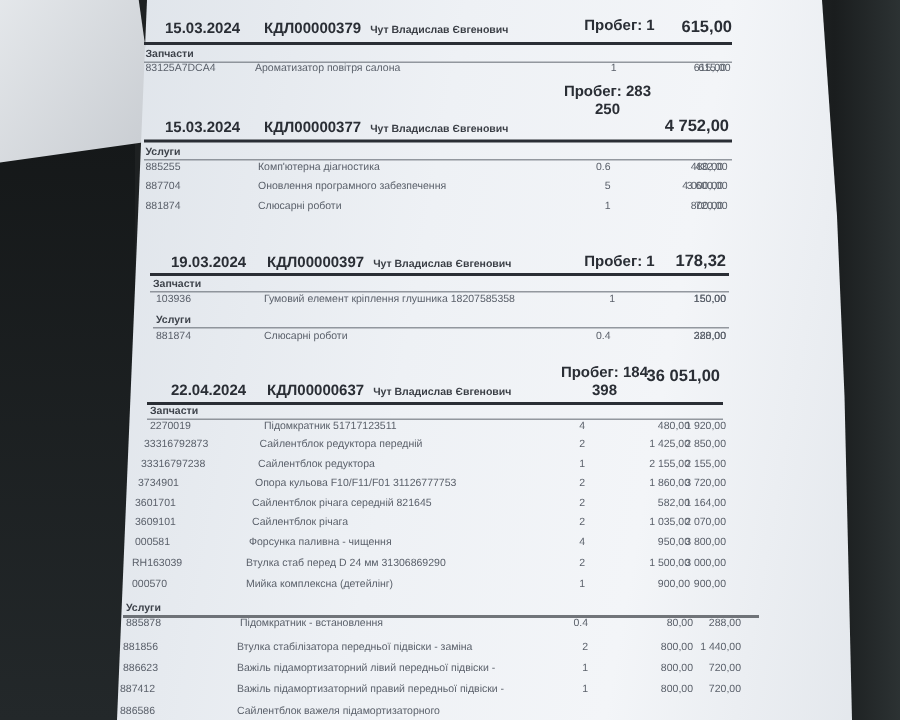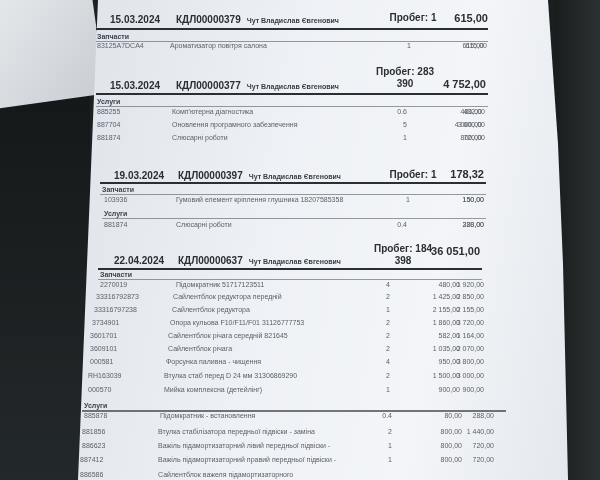--- a/index.html
+++ b/index.html
@@ -71,23 +71,23 @@
       <span class="desc" style="left:73px">Ароматизатор повітря салона</span>
       <span class="qty" style="left:294px">1</span>
       <span class="price" style="left:337px">615,00</span>
       <span class="sum" style="left:330px">615,00</span>
     </div>
   </div>
 
   <div>
     <div class="hdr date" style="left:110px;top:80px">15.03.2024</div>
     <div class="hdr num" style="left:176px;top:80px"><span>КДЛ00000377</span><span class="name">Чут Владислав Євгенович</span></div>
-    <div class="hdr mileage" style="left:370px;top:66px;width:70px">
+    <div class="hdr mileage" style="left:370px;top:56px;width:70px">
         <div>Пробег: 283</div>
-        <div>390</div>
+        <div>250</div>
       </div>
     <div class="hdr total" style="left:420px;top:78px;width:66px">4 752,00</div>
     <div class="rule" style="left:96px;top:93px;width:392px"></div>
     <div class="sect" style="left:97px;top:98px">Услуги</div>
     <div class="thin" style="left:96px;top:106px;width:392px"></div>
     <div class="row" style="left:97px;top:108px">
       <span class="code">885255</span>
       <span class="desc" style="left:75px">Комп'ютерна діагностика</span>
       <span class="qty" style="left:290px">0.6</span>
       <span class="price" style="left:335px">480,00</span>

